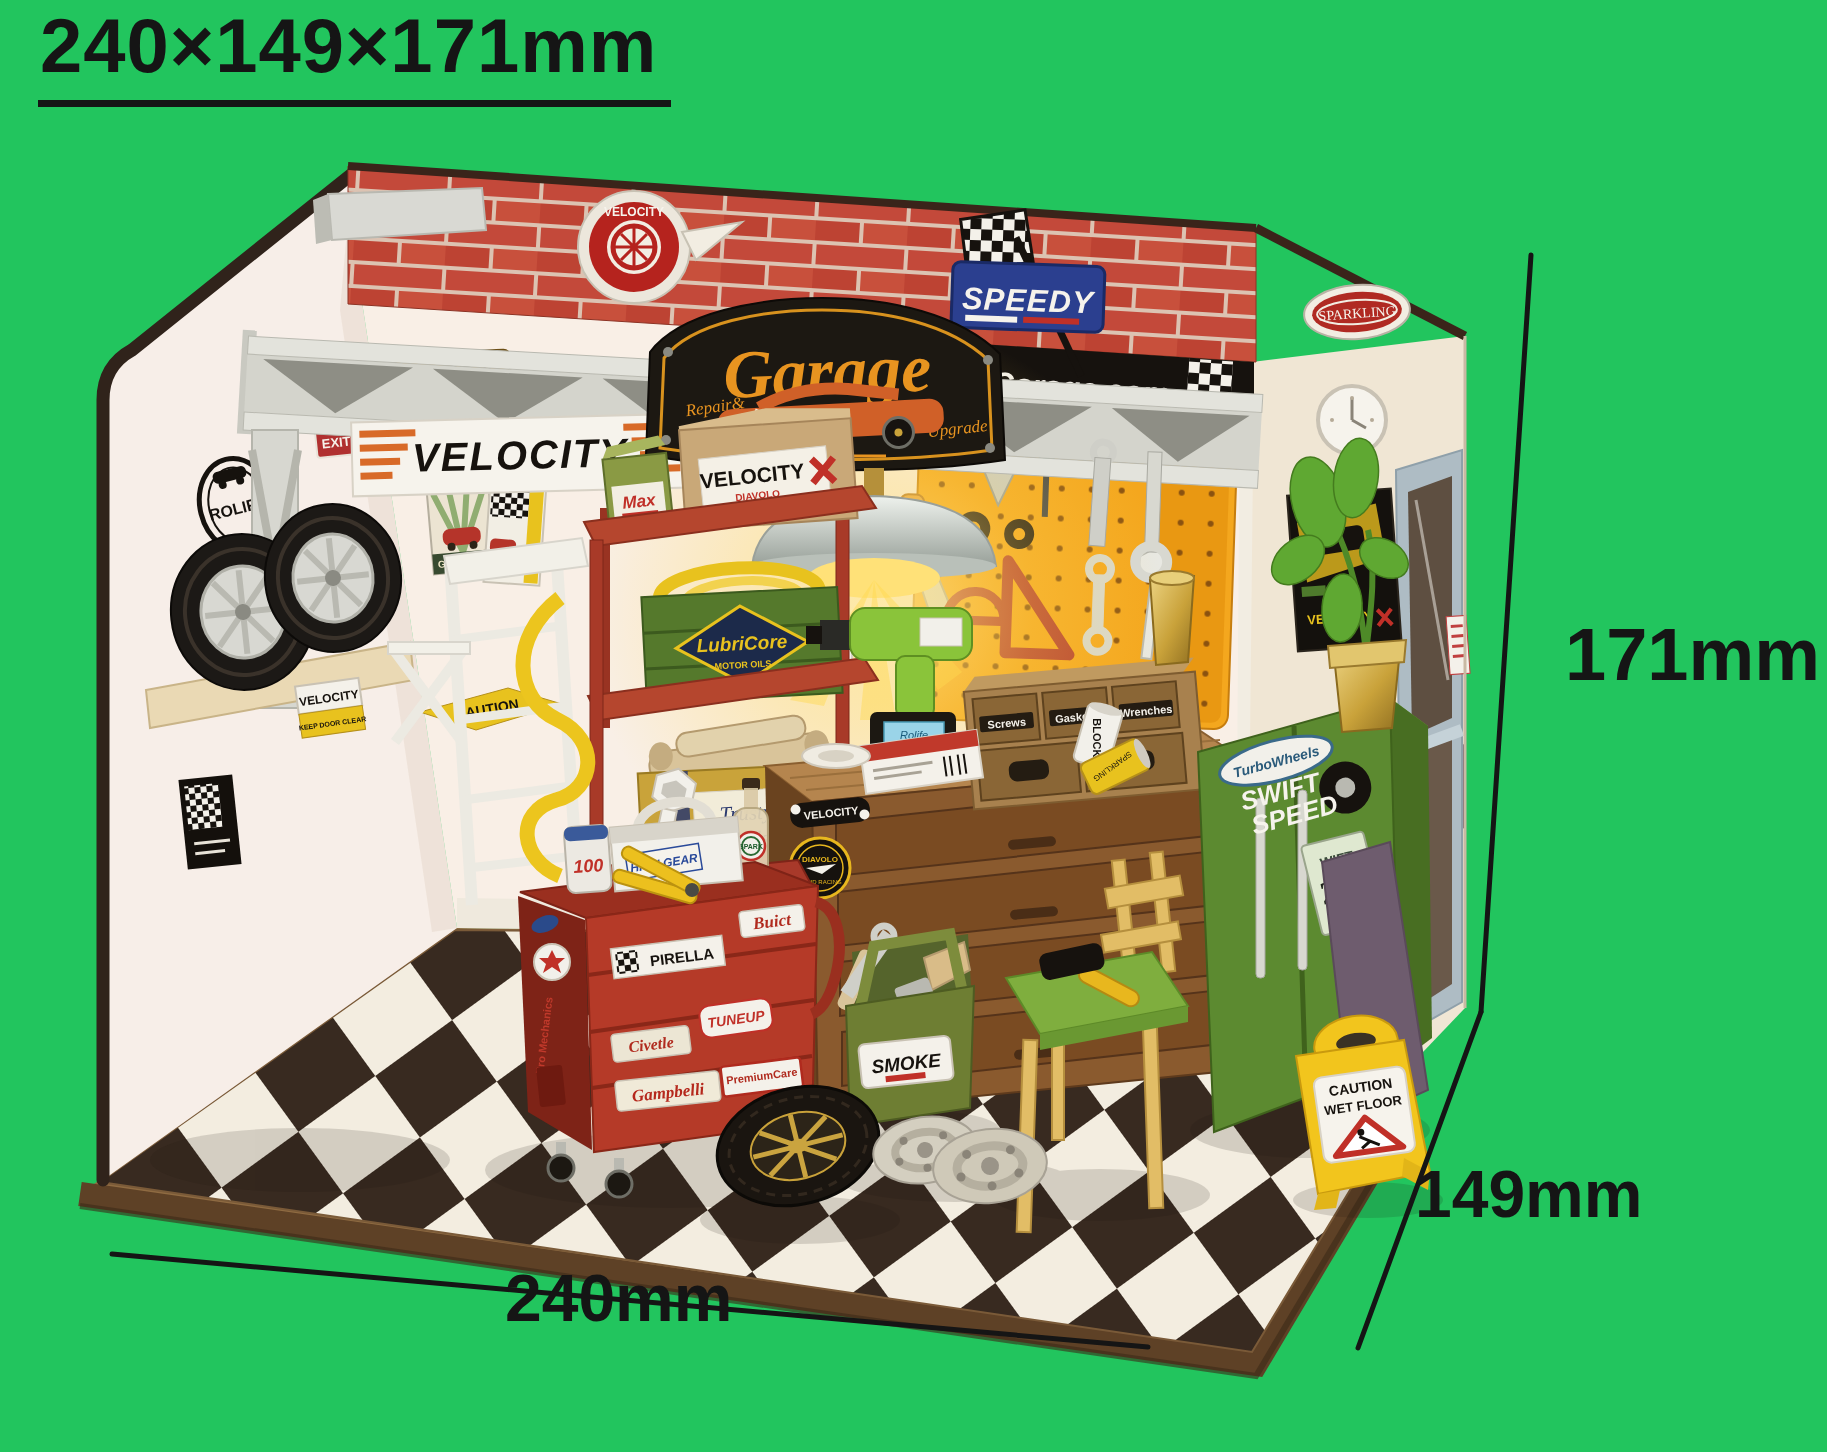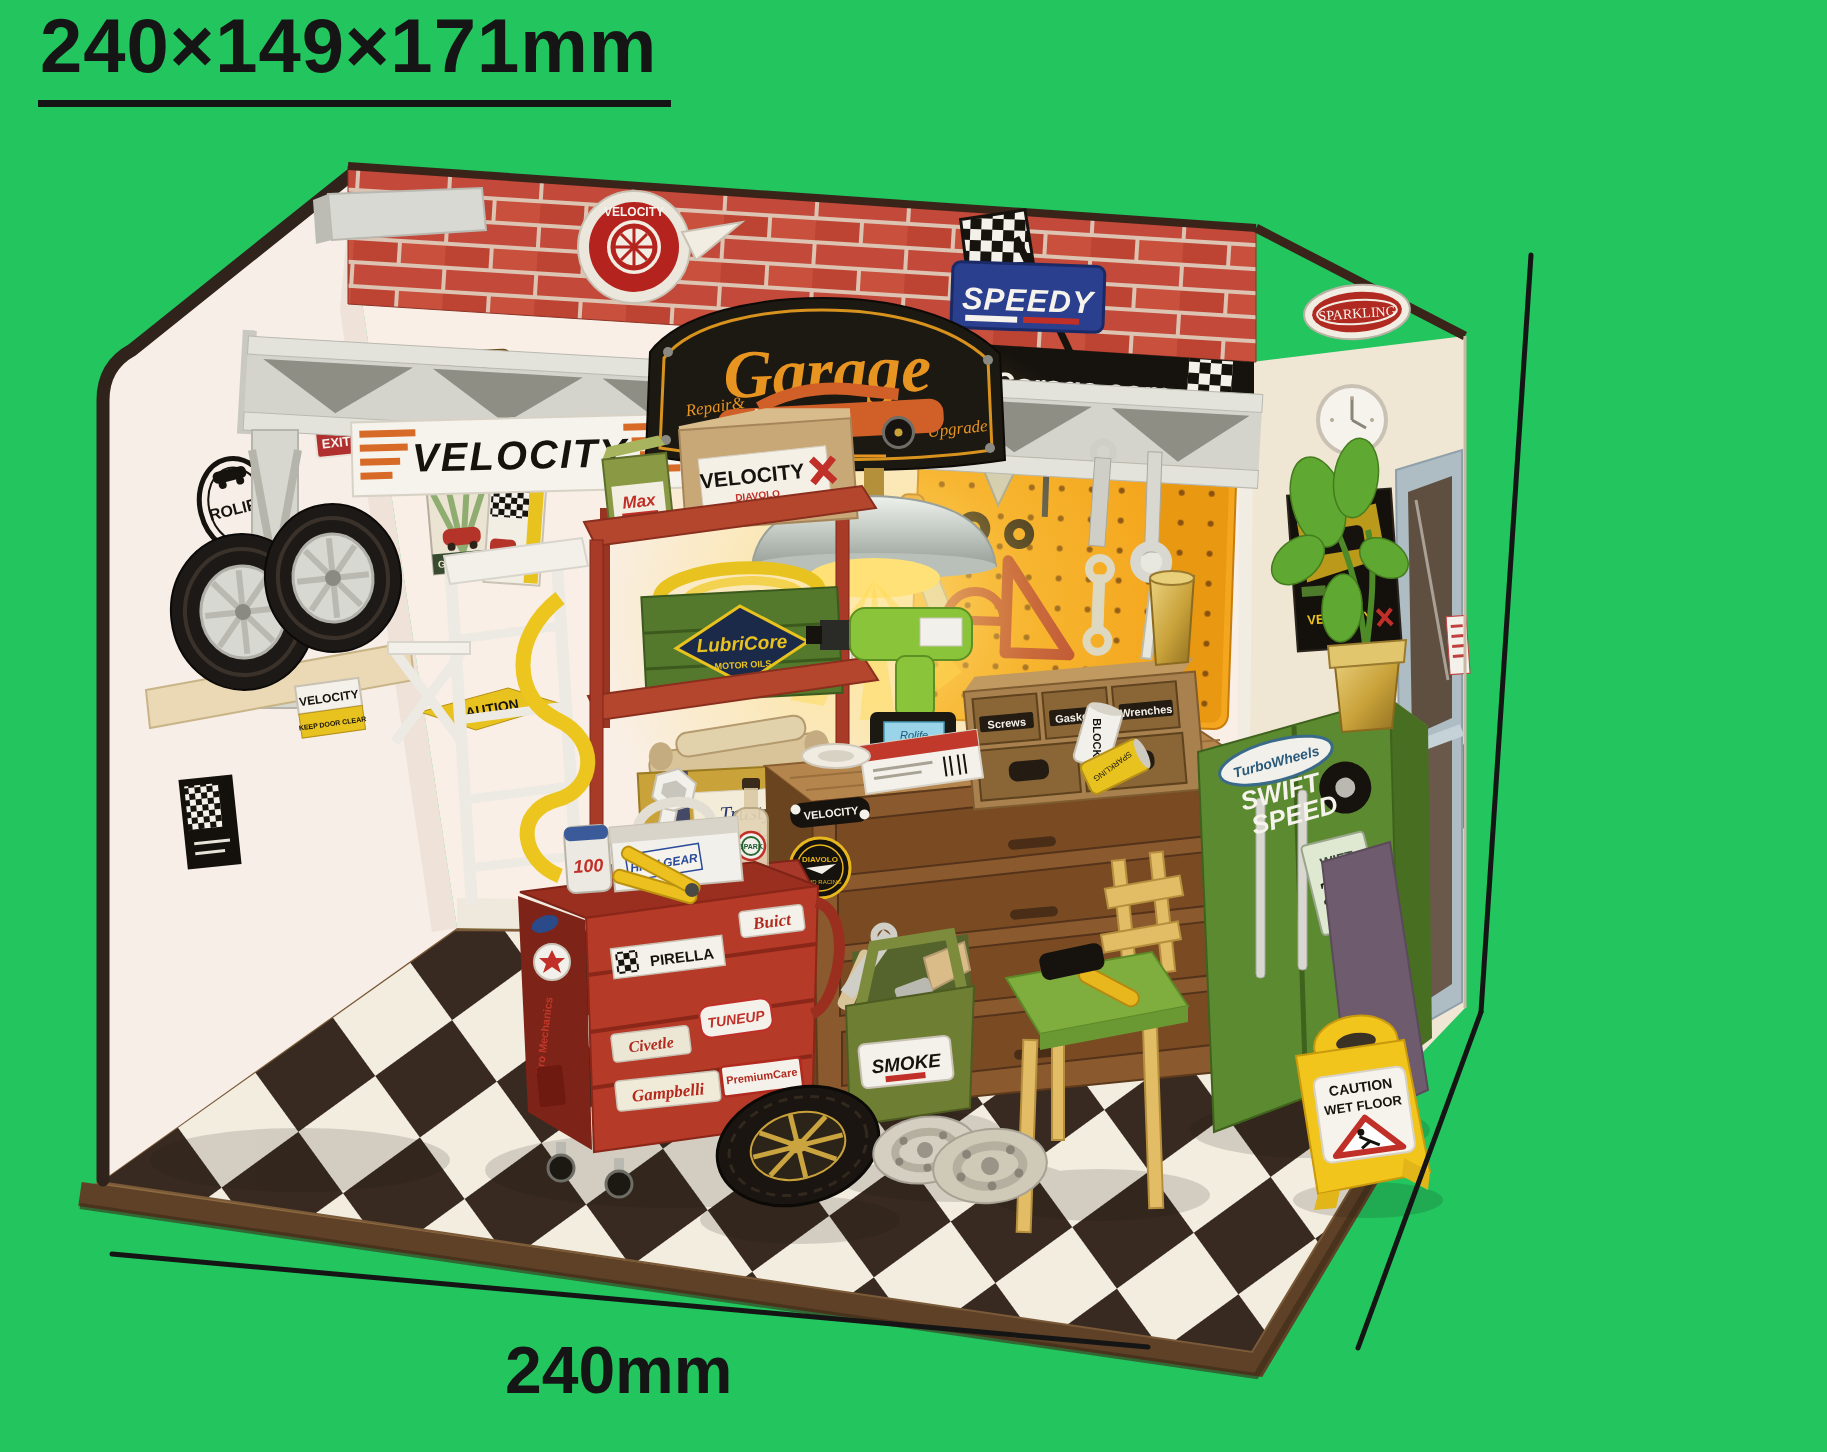--- a/index.html
+++ b/index.html
@@ -1,21 +1,21 @@
 <!DOCTYPE html>
 <html><head>
 <meta charset="utf-8">
 <style>
   html,body{margin:0;padding:0;background:#fff;}
   .stage{position:relative;width:1827px;height:1452px;background:#22c55e;overflow:hidden;
          font-family:"Liberation Sans",sans-serif;}
   .title{position:absolute;left:38px;top:6px;font-size:76px;font-weight:bold;color:#151515;
          letter-spacing:1px;border-bottom:7px solid #151515;padding:0 14px 14px 2px;line-height:1.05;}
   .dim-label{position:absolute;font-weight:bold;color:#151515;white-space:nowrap;}
-  .dim-w{left:505px;top:1332px;font-size:66px;}
+  .dim-w{left:505px;top:1260px;font-size:66px;}
   .dim-d{left:1415px;top:1156px;font-size:66px;}
   .dim-h{left:1565px;top:612px;font-size:74px;}
   svg{position:absolute;left:0;top:0;}
   text{text-anchor:middle;font-family:"Liberation Sans",sans-serif;}
   .tf{font-family:"Liberation Serif",serif;}
   .b{font-weight:bold;} .i{font-style:italic;}
 </style>
 </head>
 <body>
 
@@ -704,13 +704,15 @@
     </g>
 
     <g stroke="#151515" stroke-width="5" stroke-linecap="round">
       <line x1="1531" y1="255" x2="1481" y2="1012"></line>
       <line x1="1481" y1="1012" x2="1358" y2="1348"></line>
       <line x1="112" y1="1254" x2="1148" y2="1347"></line>
     </g>
   </svg>
 
   <div class="dim-label dim-w">240mm</div>
+  <div class="dim-label dim-d">149mm</div>
+  <div class="dim-label dim-h">171mm</div>
 </div>
 
 </body></html>

